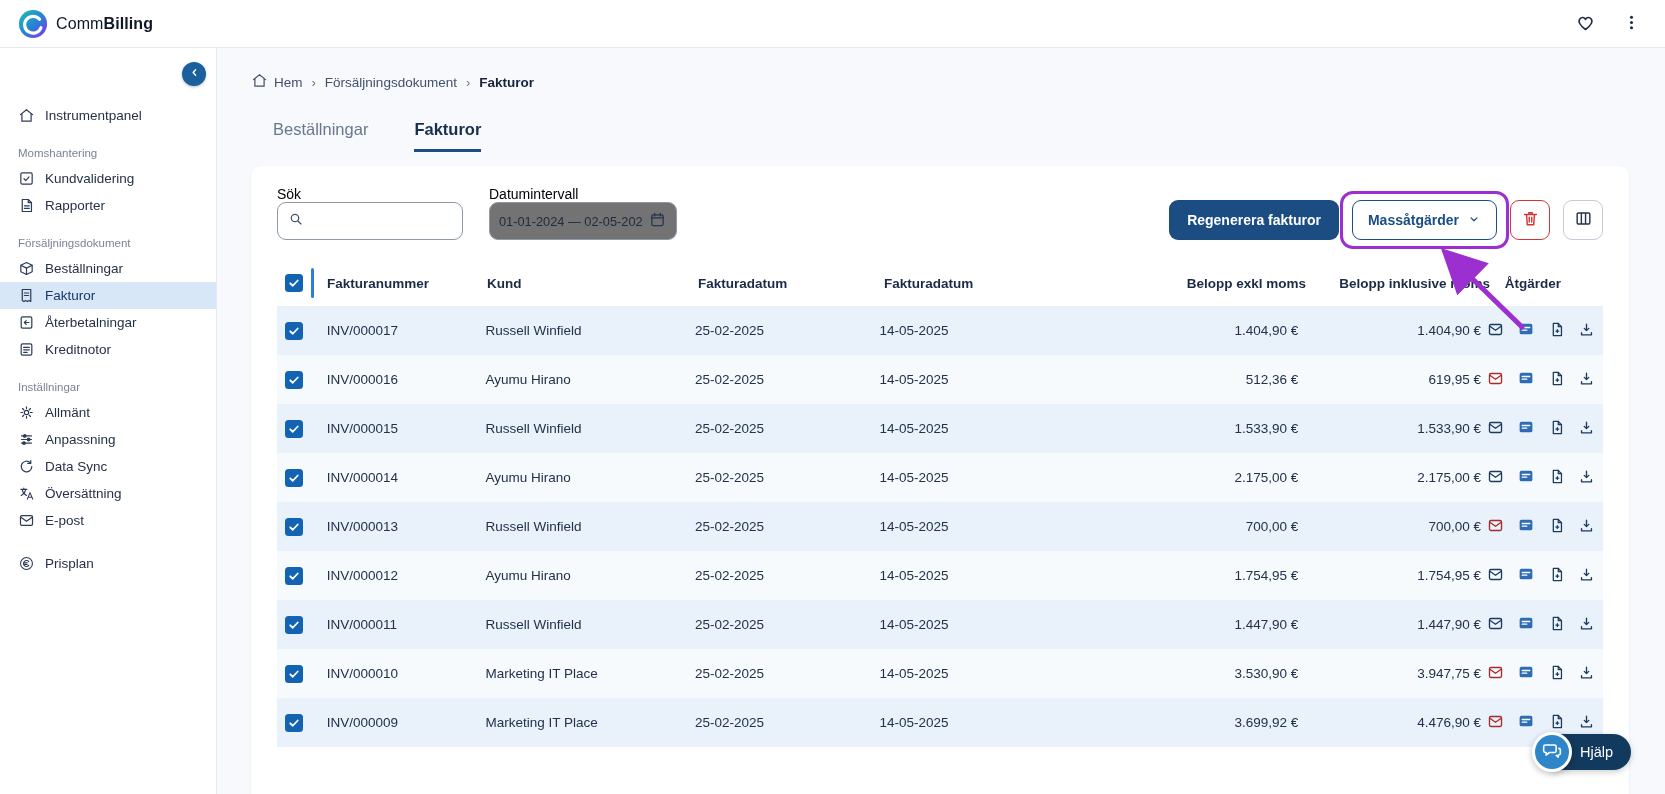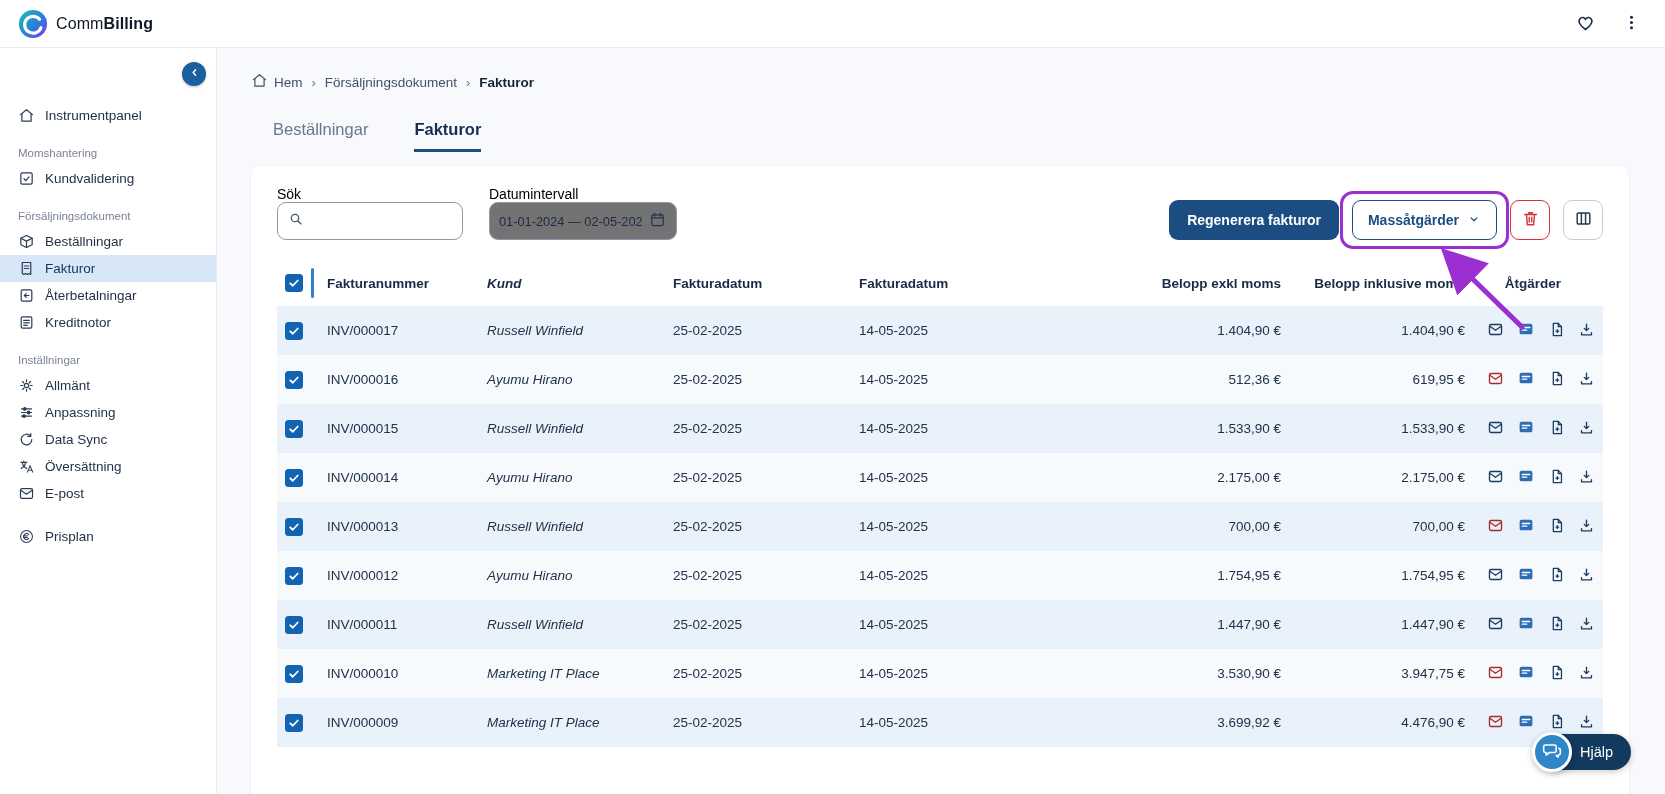--- a/index.html
+++ b/index.html
@@ -59,21 +59,21 @@
   .annot-arrow { position:absolute; top:calc(100% + 7px); left:48%; width:120px; height:86px; overflow:visible; pointer-events:none; z-index:5; }
 
   
   .tbl { margin-top:20px; }
   .tbl-header { display:flex; align-items:center; height:46px; font-size:13.5px; font-weight:700; color:#1c2b45; }
   .tbl-row { display:flex; align-items:center; height:49px; font-size:13.5px; color:#22324a; }
   .tbl-row:nth-child(odd) { background:#e9f1fa; }
   .tbl-row:nth-child(even) { background:#f6fafd; }
   .col-check { width:50px; display:flex; align-items:center; padding-left:8px; }
   .col-inv  { width:160px; }
-  .col-cust { width:186px;font-style:italic; }
+  .col-cust { width:211px; }
   .col-d1   { width:186px; }
   .col-d2   { width:236px; }
   .col-excl { width:192px; text-align:right; padding-right:6px; }
   .col-incl { width:184px; text-align:right; padding-right:6px; }
   .col-act  { flex:1; display:flex; align-items:center; justify-content:flex-end; gap:13px; padding-right:8px; }
   .col-act-h { flex:1; text-align:right; padding-right:42px; }
   .hdr-divider { width:3px; height:30px; background:#2f7fd0; border-radius:2px; margin-left:8px; }
 
   .checkbox { width:18px; height:18px; background:#1263b2; border-radius:3.5px; display:flex; align-items:center; justify-content:center; cursor:pointer; flex-shrink:0; }
   .act-btn { background:none; border:none; padding:0; cursor:pointer; display:flex; align-items:center; color:#1d3b5e; }
@@ -147,20 +147,29 @@
         <div class="sec-label">Momshantering</div>
         <div class="side-item">
           <span class="icon">
             <svg width="17" height="17" viewBox="0 0 24 24" fill="none" stroke="currentColor" stroke-width="1.7" stroke-linecap="round" stroke-linejoin="round">
               <rect x="4" y="4" width="16" height="16" rx="2"></rect>
               <path d="M8.5 12.4 l2.5 2.6 l4.5 -5.3"></path>
             </svg>
           </span>
           <span>Kundvalidering</span>
         </div>
+        <div class="side-item">
+          <span class="icon">
+            <svg width="17" height="17" viewBox="0 0 24 24" fill="none" stroke="currentColor" stroke-width="1.7" stroke-linecap="round" stroke-linejoin="round">
+              <path d="M6 3.5 H14.5 L19 8 V20.5 H6 Z"></path>
+              <path d="M14.5 3.5 V8 H19 M9 12.5 H16 M9 16 H16"></path>
+            </svg>
+          </span>
+          <span>Rapporter</span>
+        </div>
         <div class="sec-label">Försäljningsdokument</div>
         <div class="side-item">
           <span class="icon">
             <svg width="17" height="17" viewBox="0 0 24 24" fill="none" stroke="currentColor" stroke-width="1.7" stroke-linecap="round" stroke-linejoin="round">
               <path d="M4 7.5 L12 3.5 L20 7.5 V16.5 L12 20.5 L4 16.5 Z"></path>
               <path d="M4 7.5 L12 11.5 L20 7.5 M12 11.5 V20.5"></path>
             </svg>
           </span>
           <span>Beställningar</span>
         </div>

